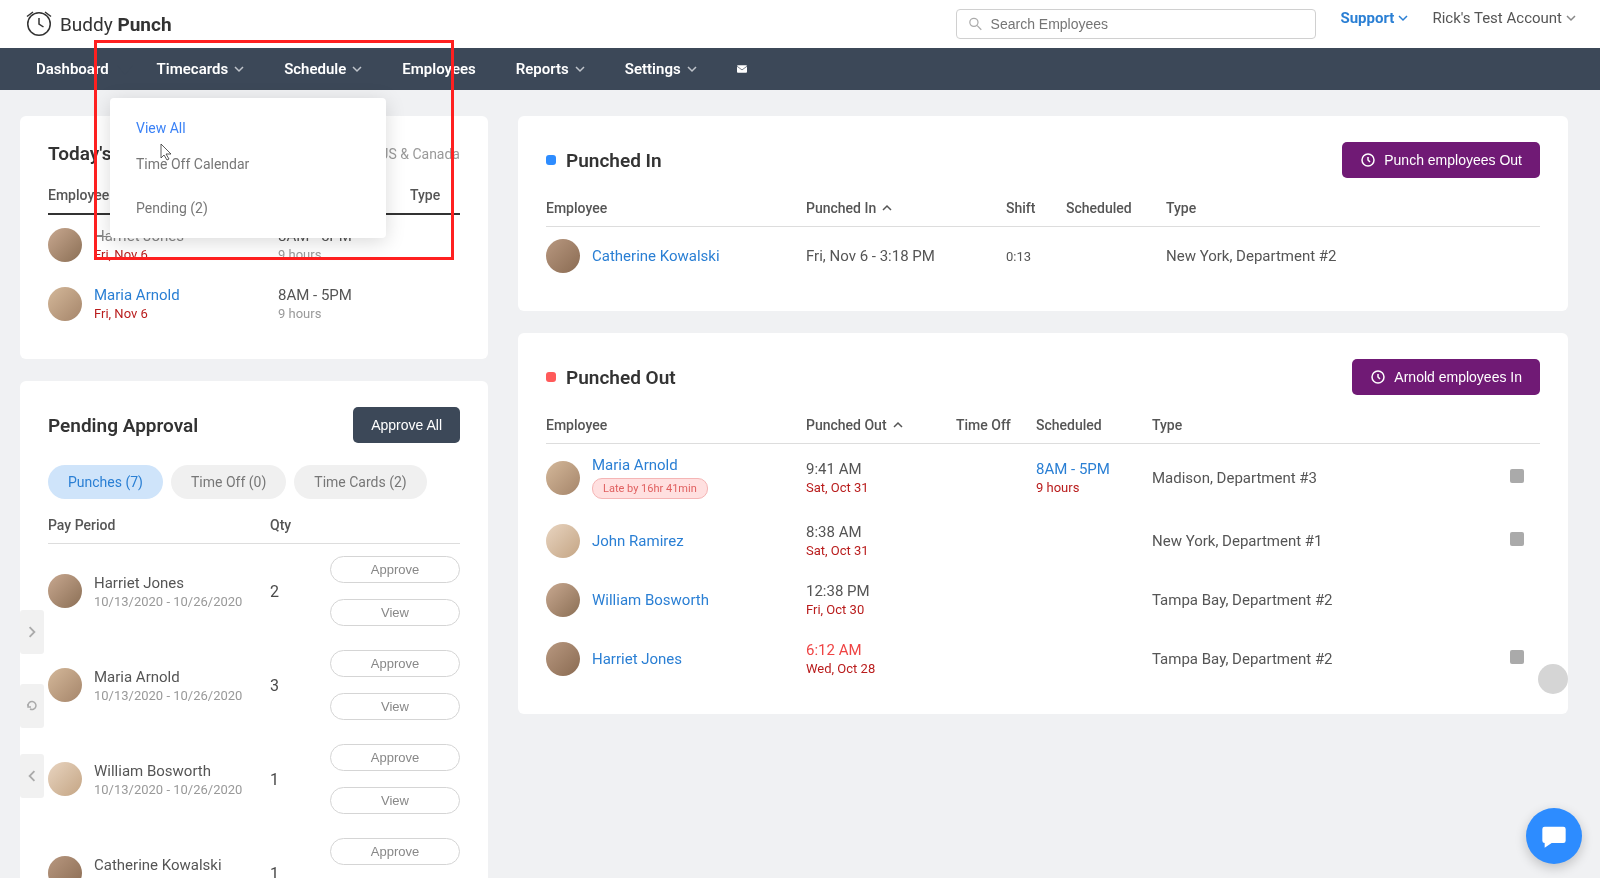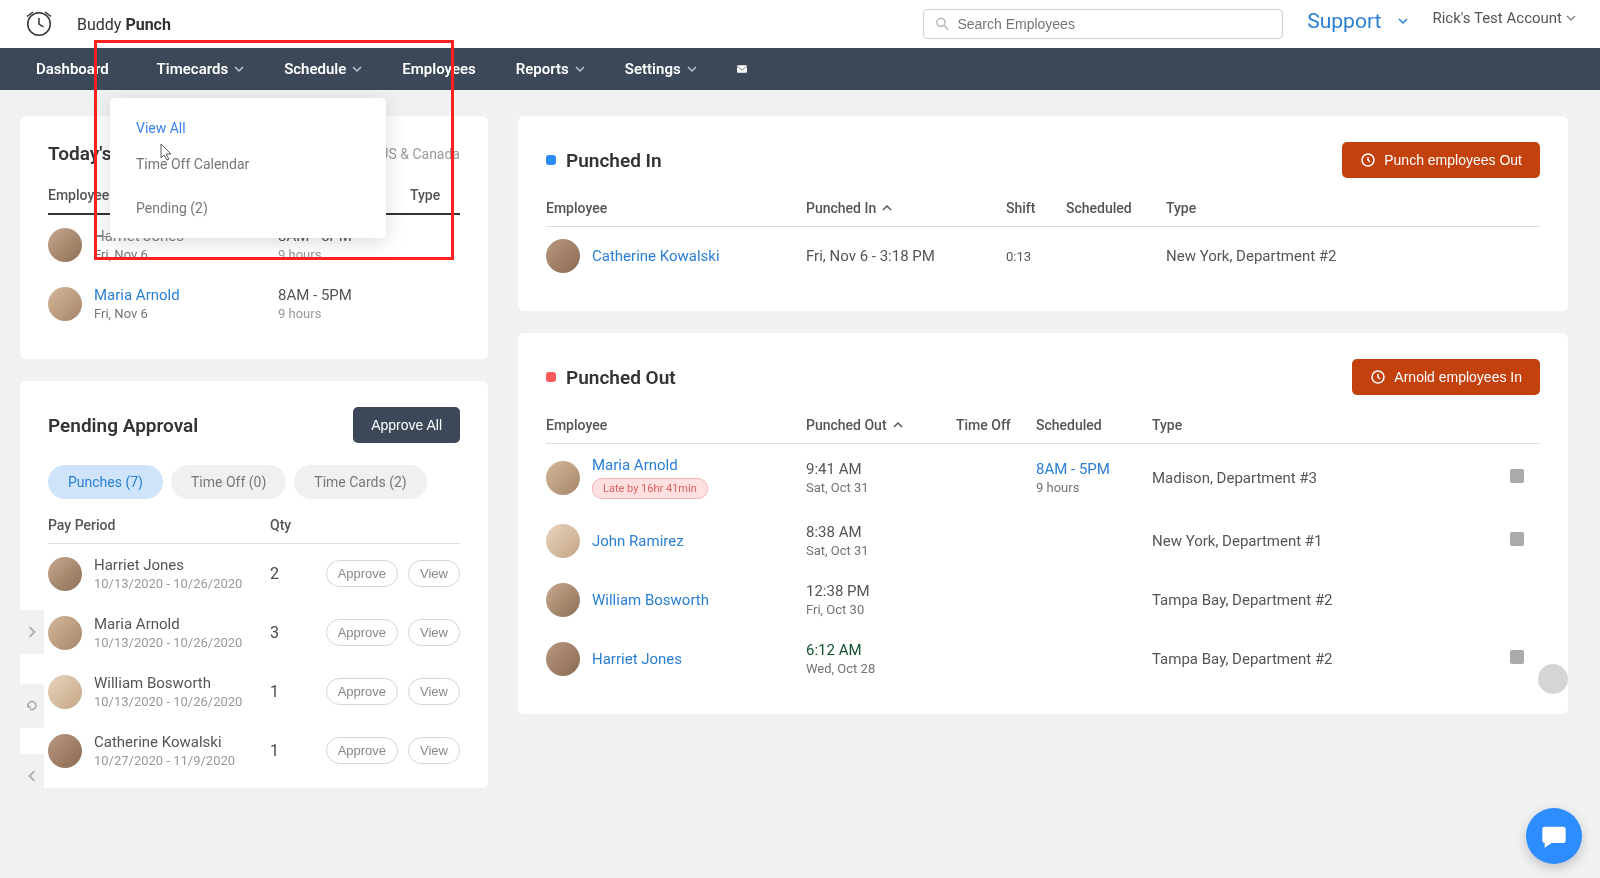--- a/index.html
+++ b/index.html
@@ -1,26 +1,26 @@
 <!DOCTYPE html>
 <html><head>
 <meta charset="utf-8">
 <style>
 * { box-sizing: border-box; margin: 0; padding: 0; }
 body { font-family: -apple-system, BlinkMacSystemFont, "Segoe UI", Roboto, Arial, sans-serif; background: #f0f1f3; color: #4a4a4a; width: 1600px; height: 878px; overflow: hidden; position: relative; }
 
 
 .top-header { background: #fff; height: 48px; display: flex; align-items: center; padding: 0 24px; justify-content: space-between; }
-.logo { display: flex; align-items: center; gap: 23px; font-size: 16px; font-weight: 400; color: #333; }
+.logo { display: flex; align-items: center; gap: 6px; font-size: 19px; font-weight: 400; color: #333; }
 .logo svg { width: 30px; height: 30px; }
 .top-right { display: flex; align-items: flex-start; gap: 24px; }
 .search-box { display: flex; align-items: center; border: 1px solid #d0d0d0; border-radius: 4px; padding: 6px 12px; width: 360px; background: #fff; }
 .search-box svg { width: 14px; height: 14px; fill: #aaa; margin-right: 8px; }
 .search-box input { border: none; outline: none; font-size: 14px; color: #999; width: 100%; }
-.support-link { color: #2a7fd4; font-size: 21px; font-weight: 400; cursor: pointer; display: flex; align-items: center; gap: 17px; }
+.support-link { color: #2a7fd4; font-size: 15px; font-weight: 700; cursor: pointer; display: flex; align-items: center; gap: 4px; }
 .account-link { color: #555; font-size: 15px; cursor: pointer; display: flex; align-items: center; gap: 4px; }
 
 
 .nav-bar { background: #3c4858; height: 42px; display: flex; align-items: center; padding: 0 20px; gap: 8px; }
 .nav-item { color: #fff; font-size: 15px; font-weight: 600; padding: 10px 16px; cursor: pointer; display: flex; align-items: center; gap: 6px; white-space: nowrap; }
 .nav-item svg { width: 10px; height: 10px; fill: #c0c5cc; }
 .nav-tab-arrow { margin-left: -16px; }
 
 
 .dropdown { position: absolute; top: 98px; left: 110px; background: #fff; width: 276px; border-radius: 4px; box-shadow: 0 4px 20px rgba(0,0,0,0.15); padding: 12px 0; z-index: 100; }
@@ -49,44 +49,44 @@
 
 .thead { display: flex; font-size: 14px; color: #555; font-weight: 500; padding-bottom: 10px; border-bottom: 2px solid #333; }
 .tbody .row { display: flex; align-items: center; padding: 12px 0; }
 
 .avatar { width: 34px; height: 34px; border-radius: 50%; background: linear-gradient(135deg,#c8a890,#8b6f55); flex-shrink: 0; margin-right: 12px; }
 .avatar.a2 { background: linear-gradient(135deg,#d4b89a,#a5856a); }
 .avatar.a3 { background: linear-gradient(135deg,#e8d4c0,#c4a584); }
 .avatar.a4 { background: linear-gradient(135deg,#b89880,#8a6b52); }
 
 .emp-name { color: #2a7fd4; font-size: 15px; }
-.emp-sub { color: #737373; font-size: 13px; margin-top: 2px; }
+.emp-sub { color: #b91c1c; font-size: 13px; margin-top: 2px; }
 .emp-name.strike { text-decoration: line-through; color: #888; }
 
 .sched-col-emp { width: 230px; }
 .sched-col-time { flex: 1; }
 .sched-col-type { width: 50px; }
 .sched-time { font-size: 15px; color: #555; }
 .sched-hours { font-size: 13px; color: #999; margin-top: 2px; }
 
 
 .btn-dark { background: #3c4858; color: #fff; border: none; padding: 10px 18px; border-radius: 5px; font-size: 14px; font-weight: 500; cursor: pointer; }
 .tab-pills { display: flex; gap: 8px; margin: 18px 0; }
 .pill { padding: 9px 20px; border-radius: 18px; font-size: 14px; background: #f0f0f0; color: #777; cursor: pointer; }
 .pill.active { background: #cfe4fa; color: #2a7fd4; }
 
 .pend-col-period { flex: 1; }
 .pend-col-qty { width: 60px; }
-.pend-col-actions { width: 130px; display: flex; gap: 10px; justify-content: flex-end; }
+.pend-col-actions { width: 130px; display: flex; gap: 16px; justify-content: flex-end; flex-direction: column; }
 .pend-name { color: #555; font-size: 15px; }
 .pend-date { color: #999; font-size: 13px; margin-top: 2px; }
 .btn-outline { background: #fff; border: 1px solid #d5d5d5; color: #888; padding: 5px 11px; border-radius: 14px; font-size: 13px; cursor: pointer; }
 
 
-.btn-primary { background: #c2410c; color: #fff; border: none; padding: 10px 18px; border-radius: 5px; font-size: 14px; font-weight: 500; cursor: pointer; display: flex; gap: 8px; }
+.btn-primary { background: #701a75; color: #fff; border: none; padding: 10px 18px; border-radius: 5px; font-size: 14px; font-weight: 500; cursor: pointer; display: flex; gap: 8px; }
 .btn-primary svg { width: 16px; height: 16px; fill: #fff; }
 
 .pin-col-emp { width: 260px; }
 .pin-col-time { width: 200px; }
 .pin-col-shift { width: 60px; }
 .pin-col-sched { width: 100px; }
 .pin-col-type { flex: 1; }
 .sort-up { margin-left: 6px; }
 
 .pout-col-emp { width: 260px; }
@@ -412,21 +412,21 @@
           <div class="pout-col-sched"></div>
           <div class="pout-col-type" style="color:#555;font-size:15px">Tampa Bay, Department #2</div>
           <div class="pout-col-note"></div>
         </div>
         <div class="row">
           <div class="avatar a4"></div>
           <div class="pout-col-emp" style="width:214px">
               <div class="emp-name">Harriet Jones</div>
             </div>
           <div class="pout-col-time">
-            <div style="color:#14532d;font-size:15px">6:12 AM</div>
+            <div style="color:#ef4444;font-size:15px">6:12 AM</div>
             <div class="emp-sub">Wed, Oct 28</div>
           </div>
           <div class="pout-col-off"></div>
           <div class="pout-col-sched"></div>
           <div class="pout-col-type" style="color:#555;font-size:15px">Tampa Bay, Department #2</div>
           <div class="pout-col-note"><span class="note-icon"></span></div>
         </div>
       </div>
     </div>
   </div>

